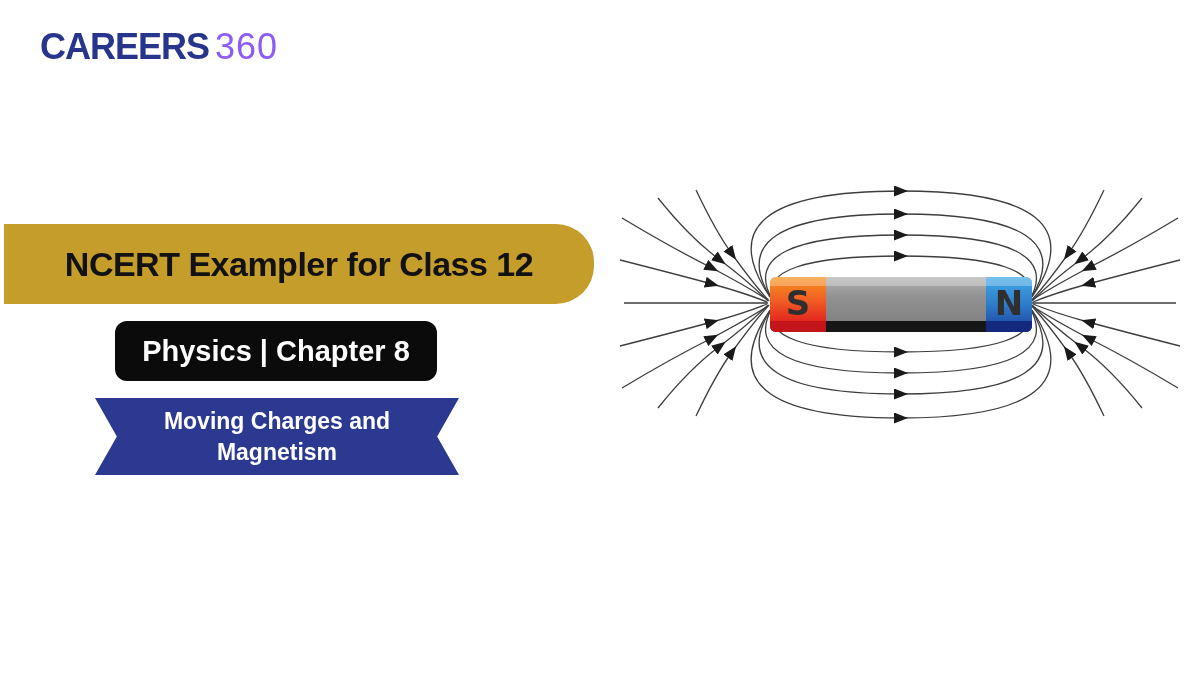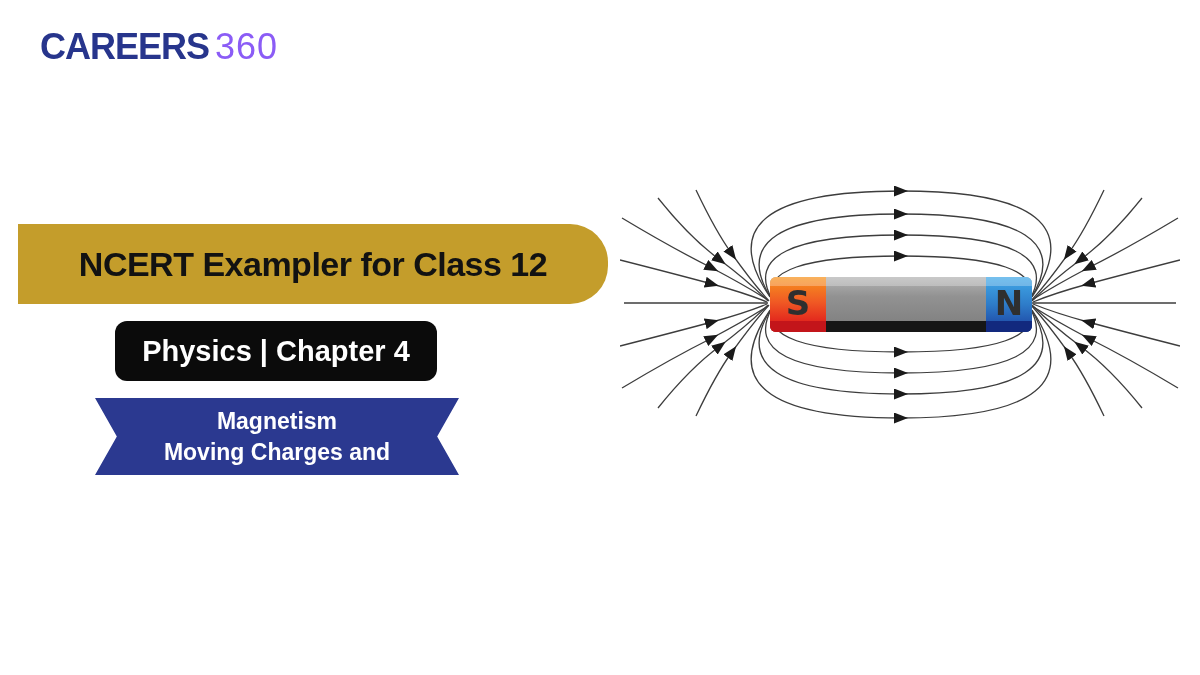--- a/index.html
+++ b/index.html
@@ -9,21 +9,21 @@
   }
   .stage{position:absolute;inset:0;width:1200px;height:675px;}
 
   
   .logo{position:absolute;left:40px;top:26px;display:flex;align-items:flex-end;gap:6px;}
   .logo .bold{font-size:36px;font-weight:800;color:#27358C;letter-spacing:-1px;}
   .logo .light{font-size:36px;font-weight:400;color:#8b5cf6;letter-spacing:1px;}
 
   
   .gold-banner{
-    position:absolute;left:18px;top:224px;width:590px;height:80px;
+    position:absolute;left:4px;top:224px;width:590px;height:80px;
     background:#C49D2B;border-radius:0 38px 38px 0;
     display:flex;align-items:center;justify-content:center;
   }
   .gold-banner .title{font-size:34px;font-weight:800;color:#121212;letter-spacing:-0.5px;}
 
   
   .subject-badge{
     position:absolute;left:115px;top:321px;width:322px;height:60px;
     background:#0B0B0B;border-radius:12px;
     display:flex;align-items:center;justify-content:center;
@@ -53,26 +53,26 @@
   <div class="logo">
     <span class="bold">CAREERS</span>
     <span class="light">360</span>
   </div>
 
   <div class="gold-banner">
     <span class="title">NCERT Exampler for Class 12</span>
   </div>
 
   <div class="subject-badge">
-    <span class="label">Physics | Chapter 4</span>
+    <span class="label">Physics | Chapter 8</span>
   </div>
 
   <div class="chapter-ribbon">
+    <span class="line">Moving Charges and</span>
     <span class="line">Magnetism</span>
-    <span class="line">Moving Charges and</span>
   </div>
 
   <div class="figure">
     <svg width="560" height="320" viewBox="0 0 560 320">
       <defs>
         <marker id="arr" orient="auto" markerUnits="userSpaceOnUse" markerWidth="14" markerHeight="11" refX="7" refY="5.5">
           <path d="M0,0 L14,5.5 L0,11 Z" fill="#1a1a1a"></path>
         </marker>
         <linearGradient id="gradOrange" x1="0" y1="0" x2="0" y2="1">
           <stop offset="0%" stop-color="#F7941E"></stop>

